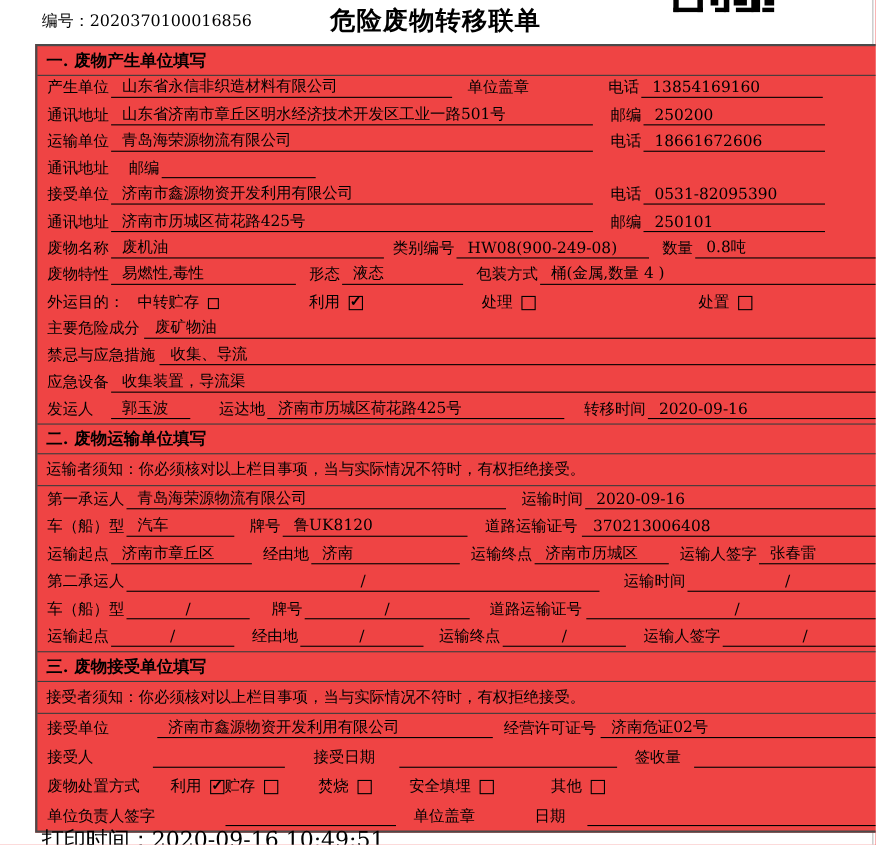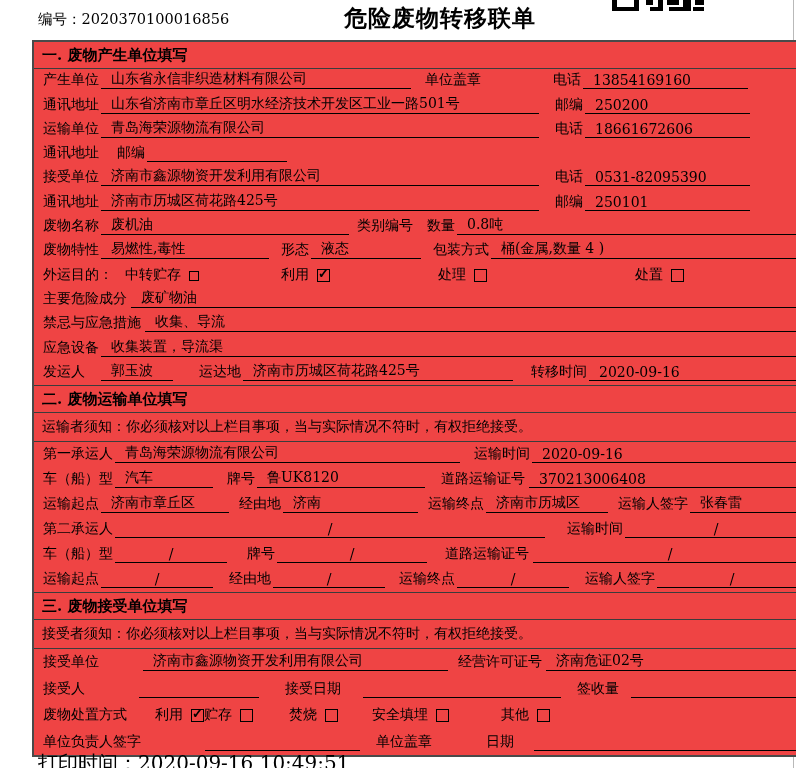--- a/index.html
+++ b/index.html
@@ -4,21 +4,21 @@
 <style>
   html,body{margin:0;padding:0;}
   body{
     width:796px;height:768px;position:relative;background:#ffffff;
     font-family:"DejaVu Serif","Liberation Serif",serif;color:#000;
     overflow:hidden;
   }
   .page-edge{position:absolute;top:0;bottom:0;right:2px;width:1px;background:#b9b9b9;}
   
   .doc-number{position:absolute;left:38px;top:10px;font-size:14.5px;white-space:nowrap;}
-  .doc-title{position:absolute;left:300px;top:3px;width:280px;text-align:center;
+  .doc-title{position:absolute;left:300px;top:3px;width:280px;text-align:left;
     font-size:23px;font-weight:bold;letter-spacing:1px;white-space:nowrap;}
   .qr-frag{position:absolute;left:612px;top:0;width:92px;height:12px;}
   
   .form-table{position:absolute;left:32px;top:40px;width:786px;border:2px solid #4a4a4a;
     box-sizing:border-box;background:#ef4444;}
   .shead{font-weight:bold;font-size:15px;padding:4px 8px 3px 8px;
     border-bottom:1px solid #3c3c3c;white-space:nowrap;height:19px;box-sizing:content-box;}
   .sect-top{border-top:1px solid #3c3c3c;}
   .note{font-size:14px;padding:0 8px;border-bottom:1px solid #3c3c3c;height:28px;
     display:flex;align-items:center;white-space:nowrap;}
@@ -101,20 +101,21 @@
     <span class="lbl" style="width:58px">通讯地址</span>
     <span class="val" style="width:428px">济南市历城区荷花路425号</span>
     <span class="lbl" style="margin-left:16px;width:30px">邮编</span>
     <span class="val" style="width:155px">250101</span>
   </div>
 
   <div class="frow h1">
     <span class="lbl" style="width:58px">废物名称</span>
     <span class="val" style="width:238px">废机油</span>
     <span class="lbl" style="margin-left:8px;width:58px">类别编号</span>
+    <span class="val" style="width:165px">HW08(900-249-08)</span>
     <span class="lbl" style="margin-left:12px;width:30px">数量</span>
     <span class="val fx">0.8吨</span>
   </div>
 
   <div class="frow h1">
     <span class="lbl" style="width:58px">废物特性</span>
     <span class="val" style="width:158px">易燃性,毒性</span>
     <span class="lbl" style="margin-left:12px;width:30px">形态</span>
     <span class="val" style="width:100px">液态</span>
     <span class="lbl" style="margin-left:12px;width:58px">包装方式</span>

